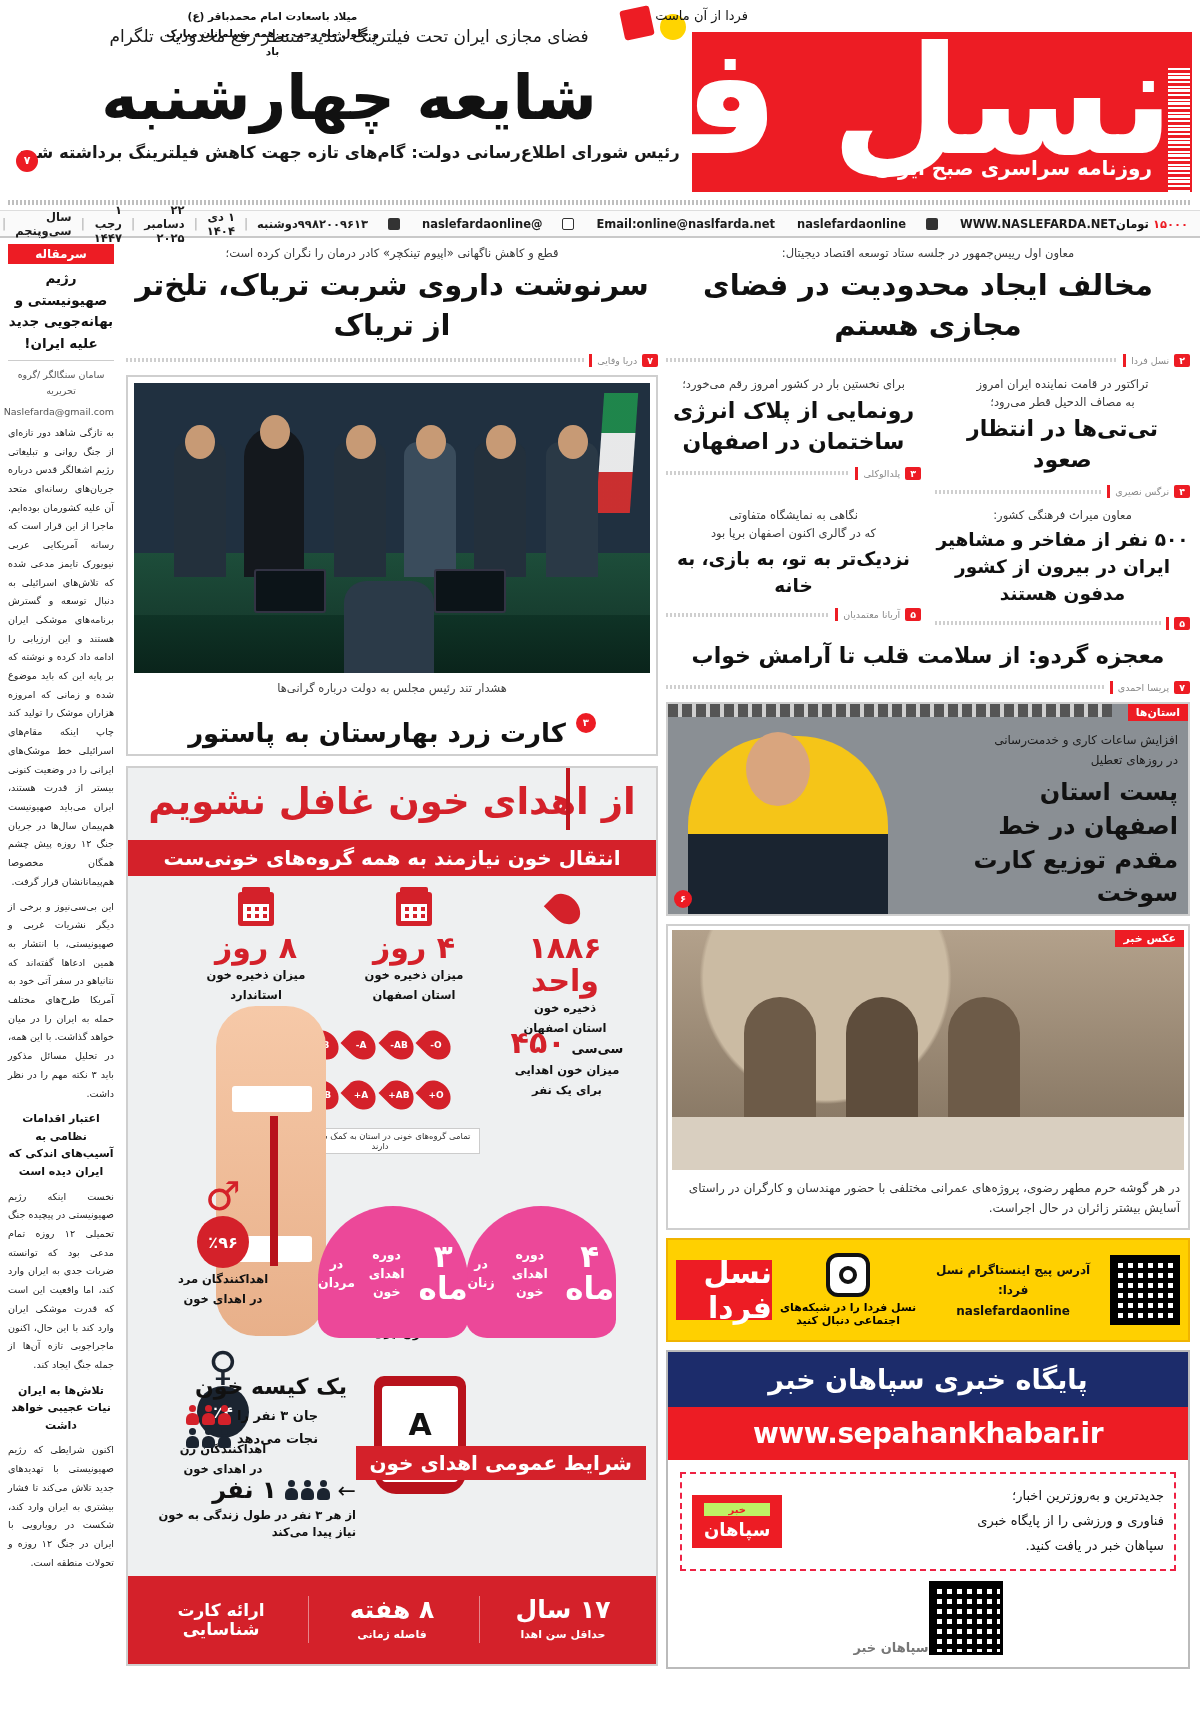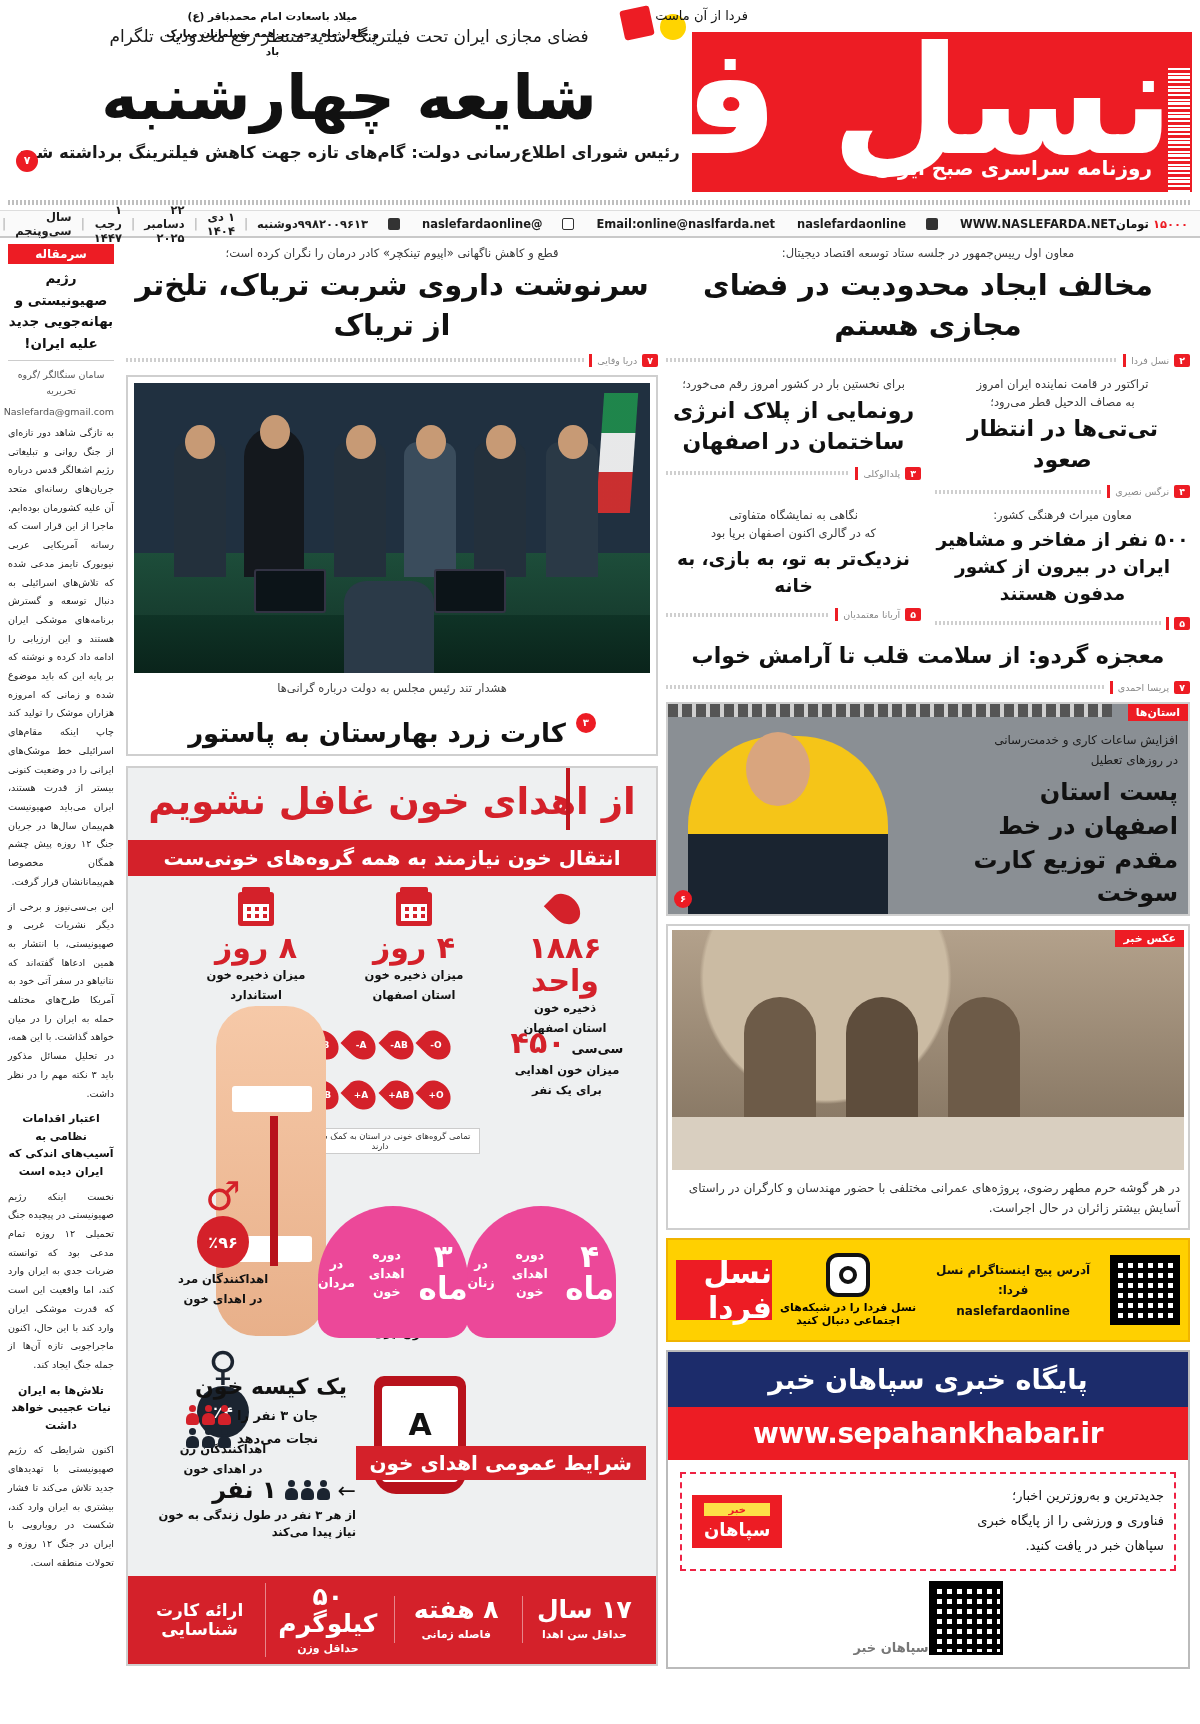--- a/index.html
+++ b/index.html
@@ -226,21 +226,21 @@
 
   
   .sep-ad { margin-top:8px; border:2px solid #bbb; }
   .sep-top { background:#1c2c6b; color:#fff; text-align:center; padding:12px 6px; }
   .sep-top .t1 { font-size:27px; font-weight:800; }
   .sep-url { background:#ed1c24; color:#fff; text-align:center; padding:10px 6px; }
   .sep-url .u { font-size:28px; font-weight:800; letter-spacing:-.5px; direction:ltr; }
   .sep-body { background:#fff; padding:12px; }
   .sep-inner { border:2px dashed #e24; padding:10px; display:flex; gap:10px; align-items:center; }
   .sep-badge { background:#ed1c24; color:#fff; font-size:18px; font-weight:800; padding:8px 12px; text-align:center; }
-  .sep-badge small { display:block; font-size:10px; background:#fde047; color:#ed1c24; margin-bottom:3px; padding:1px 3px;}
+  .sep-badge small { display:block; font-size:10px; background:#bef264; color:#ed1c24; margin-bottom:3px; padding:1px 3px;}
   .sep-txt { flex:1; font-size:13px; line-height:1.9; text-align:right; color:#111; }
   .sep-qr { margin-top:10px; width:74px; height:74px; border:3px solid #000; background:
     repeating-linear-gradient(to right,#000 0 5px,#fff 5px 10px),
     repeating-linear-gradient(to bottom,#000 0 5px,#fff 5px 10px);
     background-blend-mode:multiply; }
   .sep-foot { display:flex; justify-content:center; align-items:flex-end; }
   .sep-wm { font-size:13px; color:#777; font-weight:700; }
 
   
   .edit-tab {
@@ -769,24 +769,20 @@
       <div class="ig-foot">
         <div class="cell">
           <div class="cv">۱۷ سال</div>
           <div class="cl">حداقل سن اهدا</div>
         </div>
         <div class="cell">
           <div class="cv">۸ هفته</div>
           <div class="cl">فاصله زمانی</div>
         </div>
         <div class="cell">
-          <div class="cv">۵۰ کیلوگرم</div>
-          <div class="cl">حداقل وزن</div>
-        </div>
-        <div class="cell">
           <div class="cv" style="font-size:17px;">ارائه کارت شناسایی</div>
         </div>
       </div>
     </div>
   </div>
 
   <div class="col-left">
     <div class="edit-tab">سرمقاله</div>
     <div class="edit-title">رژیم صهیونیستی و بهانه‌جویی جدید علیه ایران!</div>
     <div class="edit-rule"></div>

